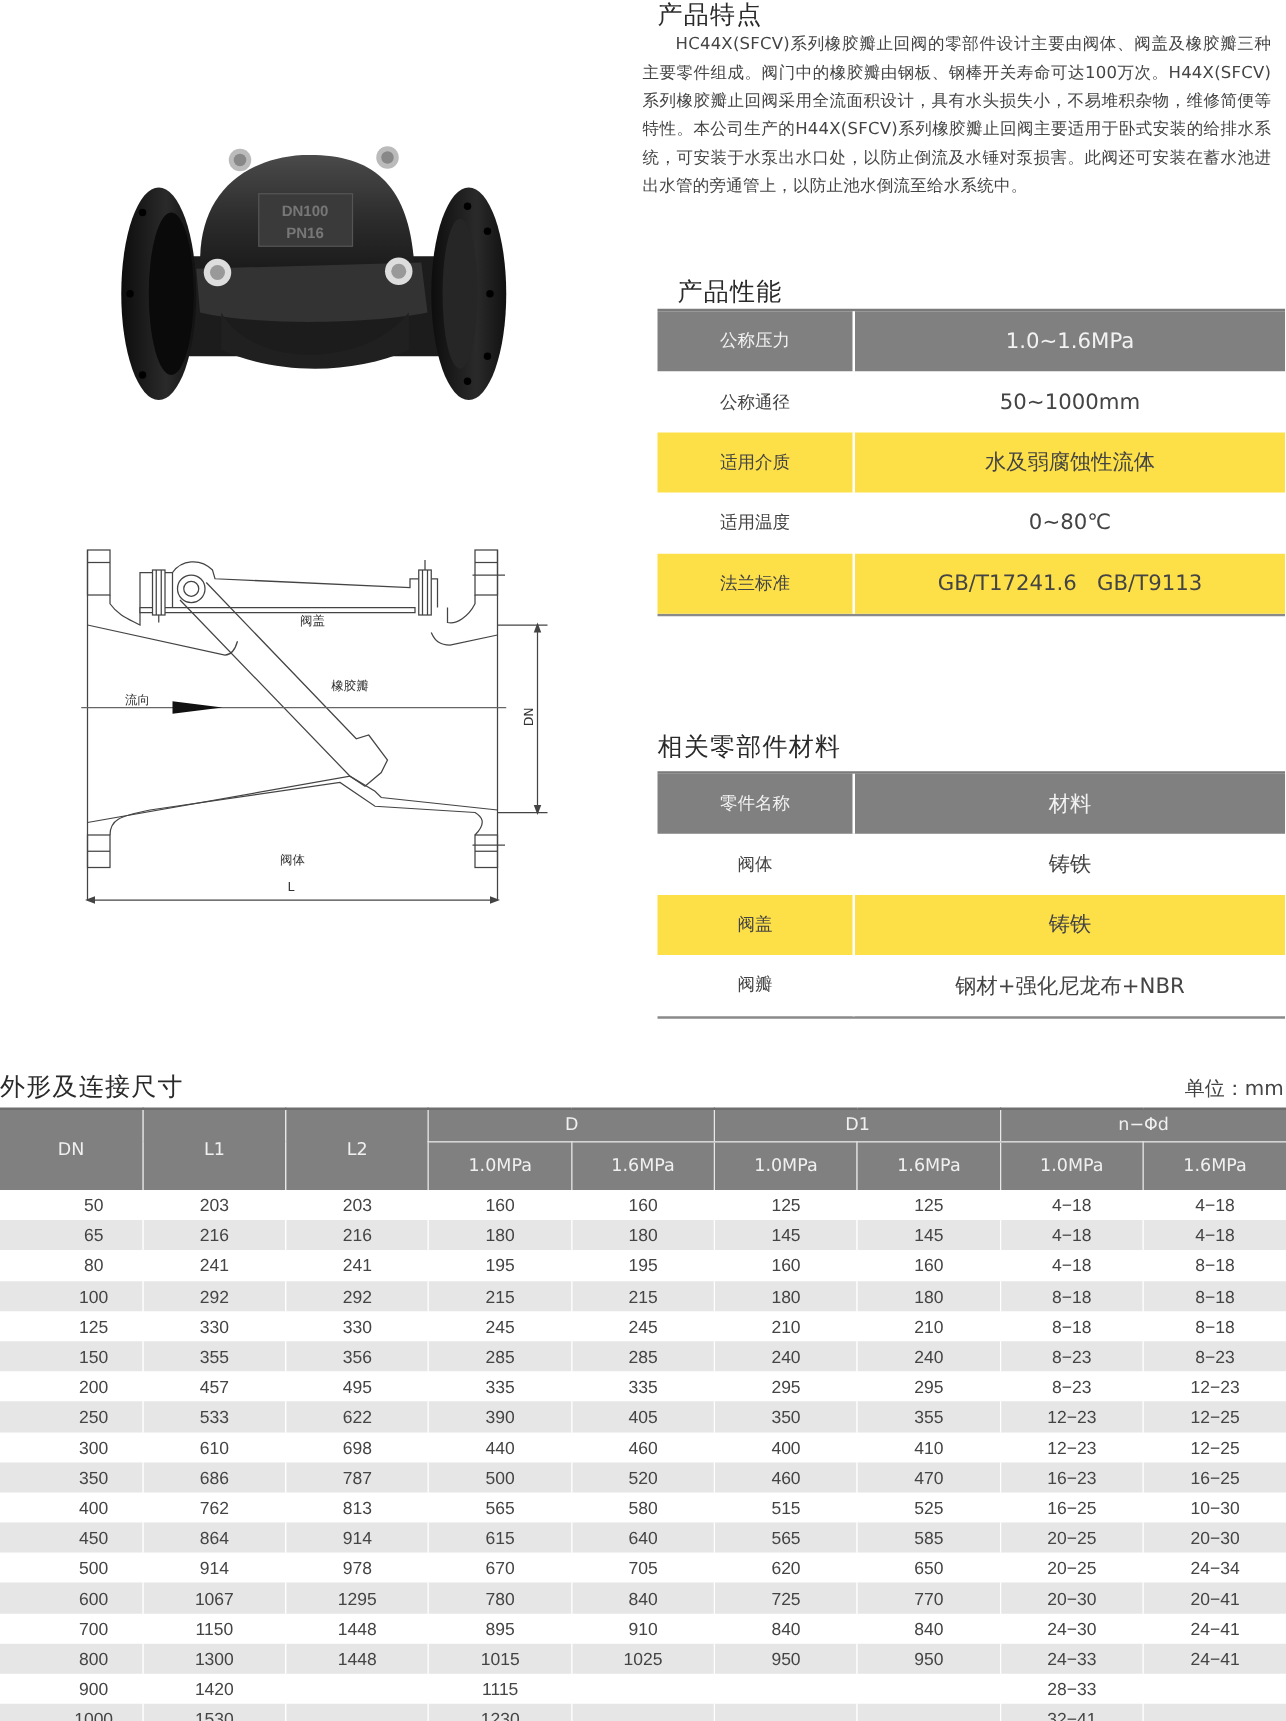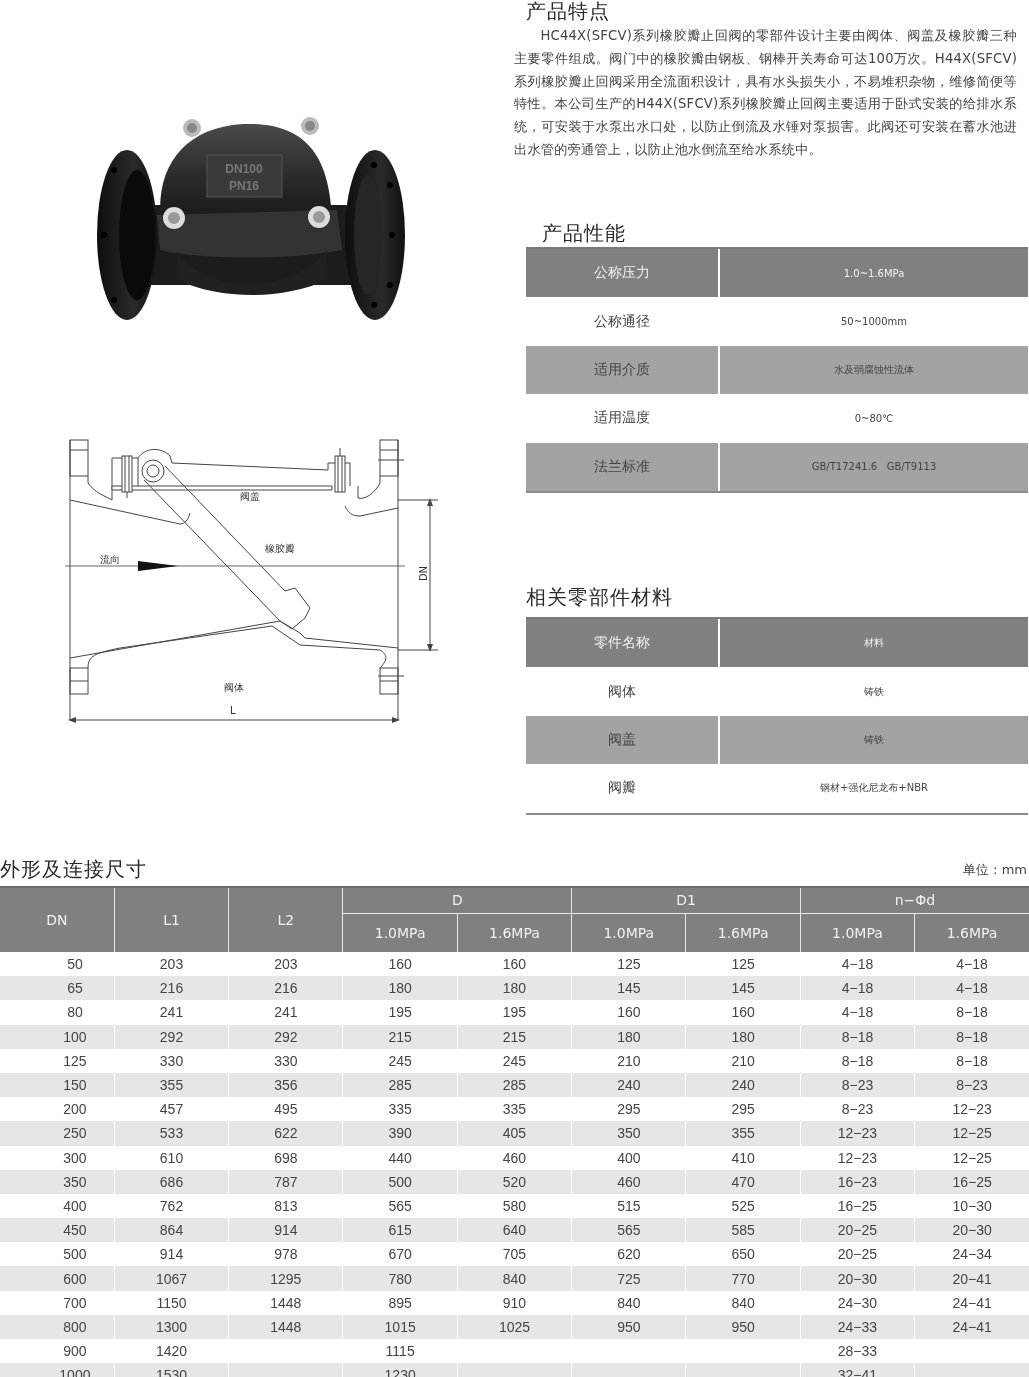--- a/index.html
+++ b/index.html
@@ -8,28 +8,28 @@
 
   .photo { position: absolute; left: 92px; top: 110px; width: 318px; height: 216px; }
   .drawing { position: absolute; left: 60px; top: 428px; width: 380px; height: 300px; }
 
   .section-title { position: absolute; font-size: 20px; color: #2a2a2a; font-weight: normal; letter-spacing: 1px; }
 
   .intro { position: absolute; left: 514px; top: 25px; width: 503px; font-size: 13.2px; line-height: 22.8px; color: #444; text-align: justify; text-indent: 2em; letter-spacing: 0.2px; }
 
   .spec-table { position: absolute; left: 526px; width: 502px; border-top: 2px solid #7a7a7a; border-bottom: 2px solid #8a8a8a; }
   .spec-row { display: flex; height: 48.4px; }
-  .spec-row .c1 { width: 194px; display: flex; align-items: center; justify-content: center; font-size: 14px; color: #444; border-right: 2px solid #fff; }
-  .spec-row .c2 { flex: 1; display: flex; align-items: center; justify-content: center; font-size: 10px; color: #444; }
+  .spec-row .c1 { width: 158px; display: flex; align-items: center; justify-content: center; font-size: 14px; color: #444; border-right: 2px solid #fff; }
+  .spec-row .c2 { flex: 1; display: flex; align-items: center; justify-content: center; font-size: 17px; color: #444; }
   .spec-row.head { background: #808080; }
   .spec-row.head .c1, .spec-row.head .c2 { color: #f2f2f2; }
-  .spec-row.alt { background: #a3a3a3; }
+  .spec-row.alt { background: #fde047; }
 
   .dim-title { left: 0px; top: 856px; }
-  .unit { position: absolute; right: 2px; top: 861px; font-size: 13px; color: #444; }
+  .unit { position: absolute; right: 2px; top: 861px; font-size: 16px; color: #444; }
 
   .dim-table { position: absolute; left: 0; top: 886px; width: 1029px; border-collapse: collapse; border-top: 2px solid #6e6e6e; table-layout: fixed; }
   .dim-table th { background: #808080; color: #f0f0f0; font-weight: normal; font-size: 14px; border-left: 1px solid #e8e8e8; height: 26px; }
   .dim-table th:first-child { border-left: none; }
   .dim-table th.top { height: 26px; border-bottom: 1px solid #e8e8e8; }
   .dim-table th.sub { height: 39px; }
   .dim-table td { text-align: center; font-size: 14px; color: #444; height: 24.2px; border-left: 1px solid #fff; font-family: "Liberation Sans", sans-serif; }
   .dim-table tr.alt td { background: #e6e6e6; }
   .dim-table td:first-child { border-left: none; padding-left: 36px; }
 </style>

